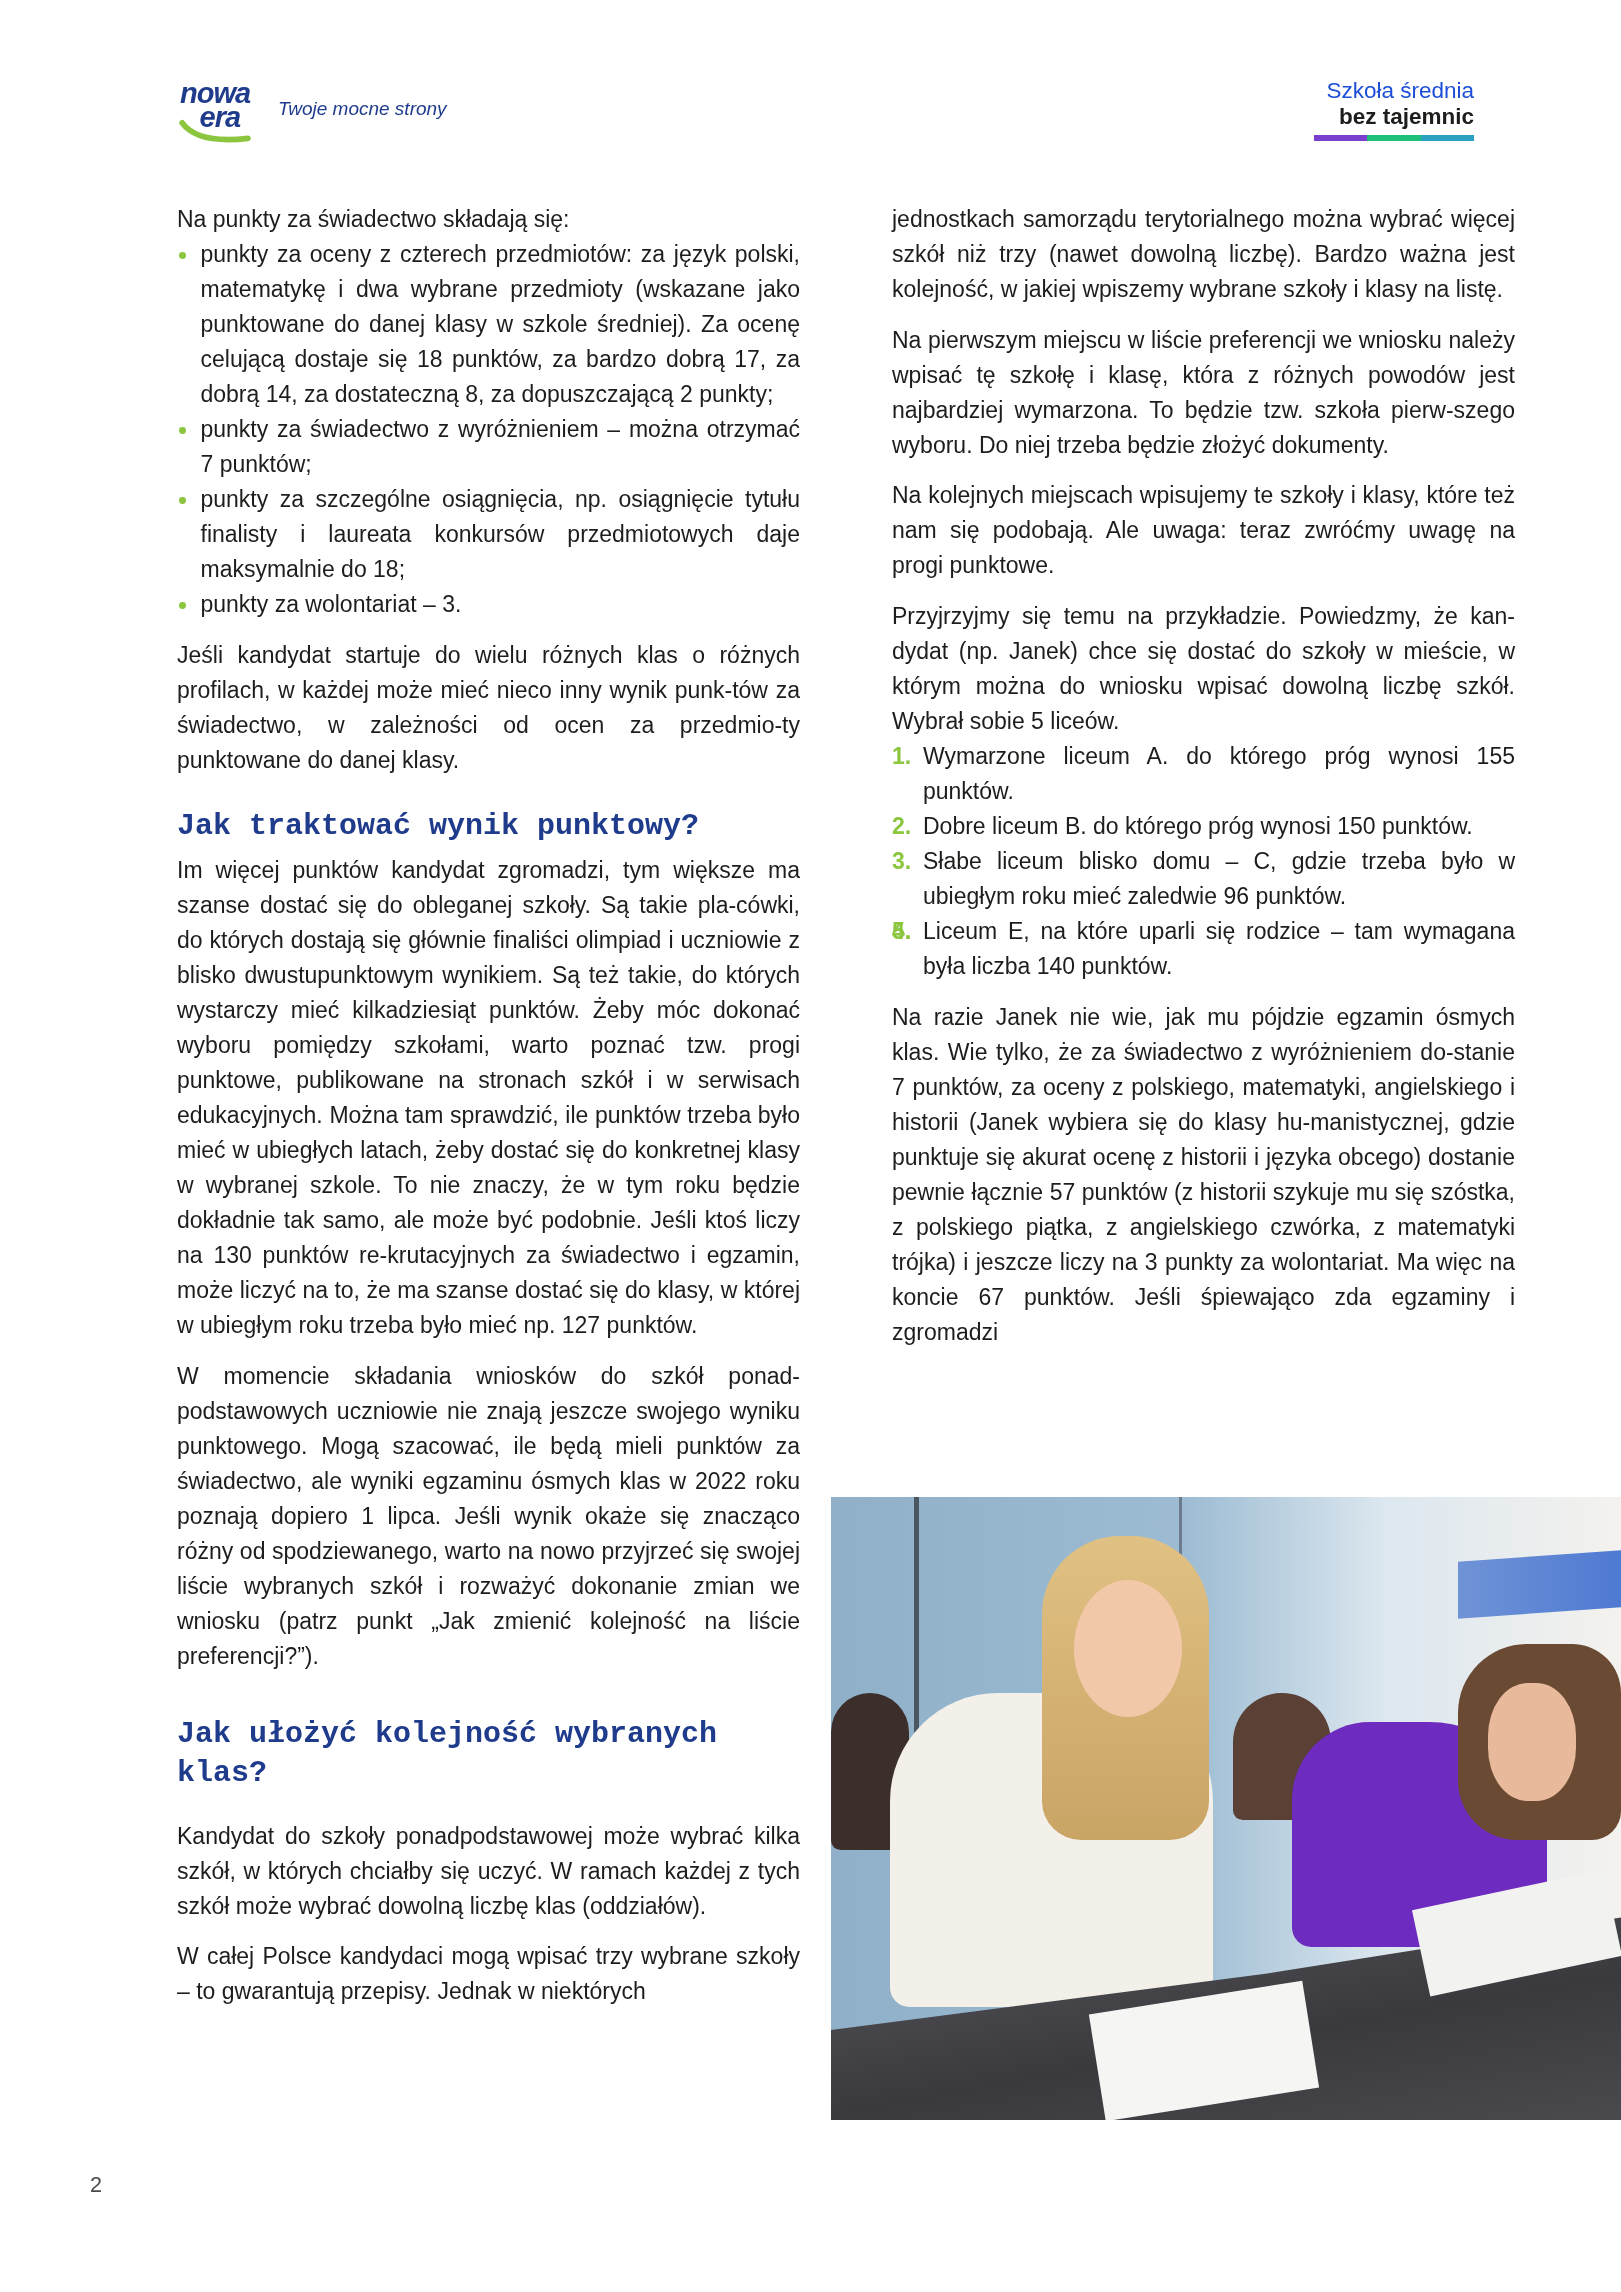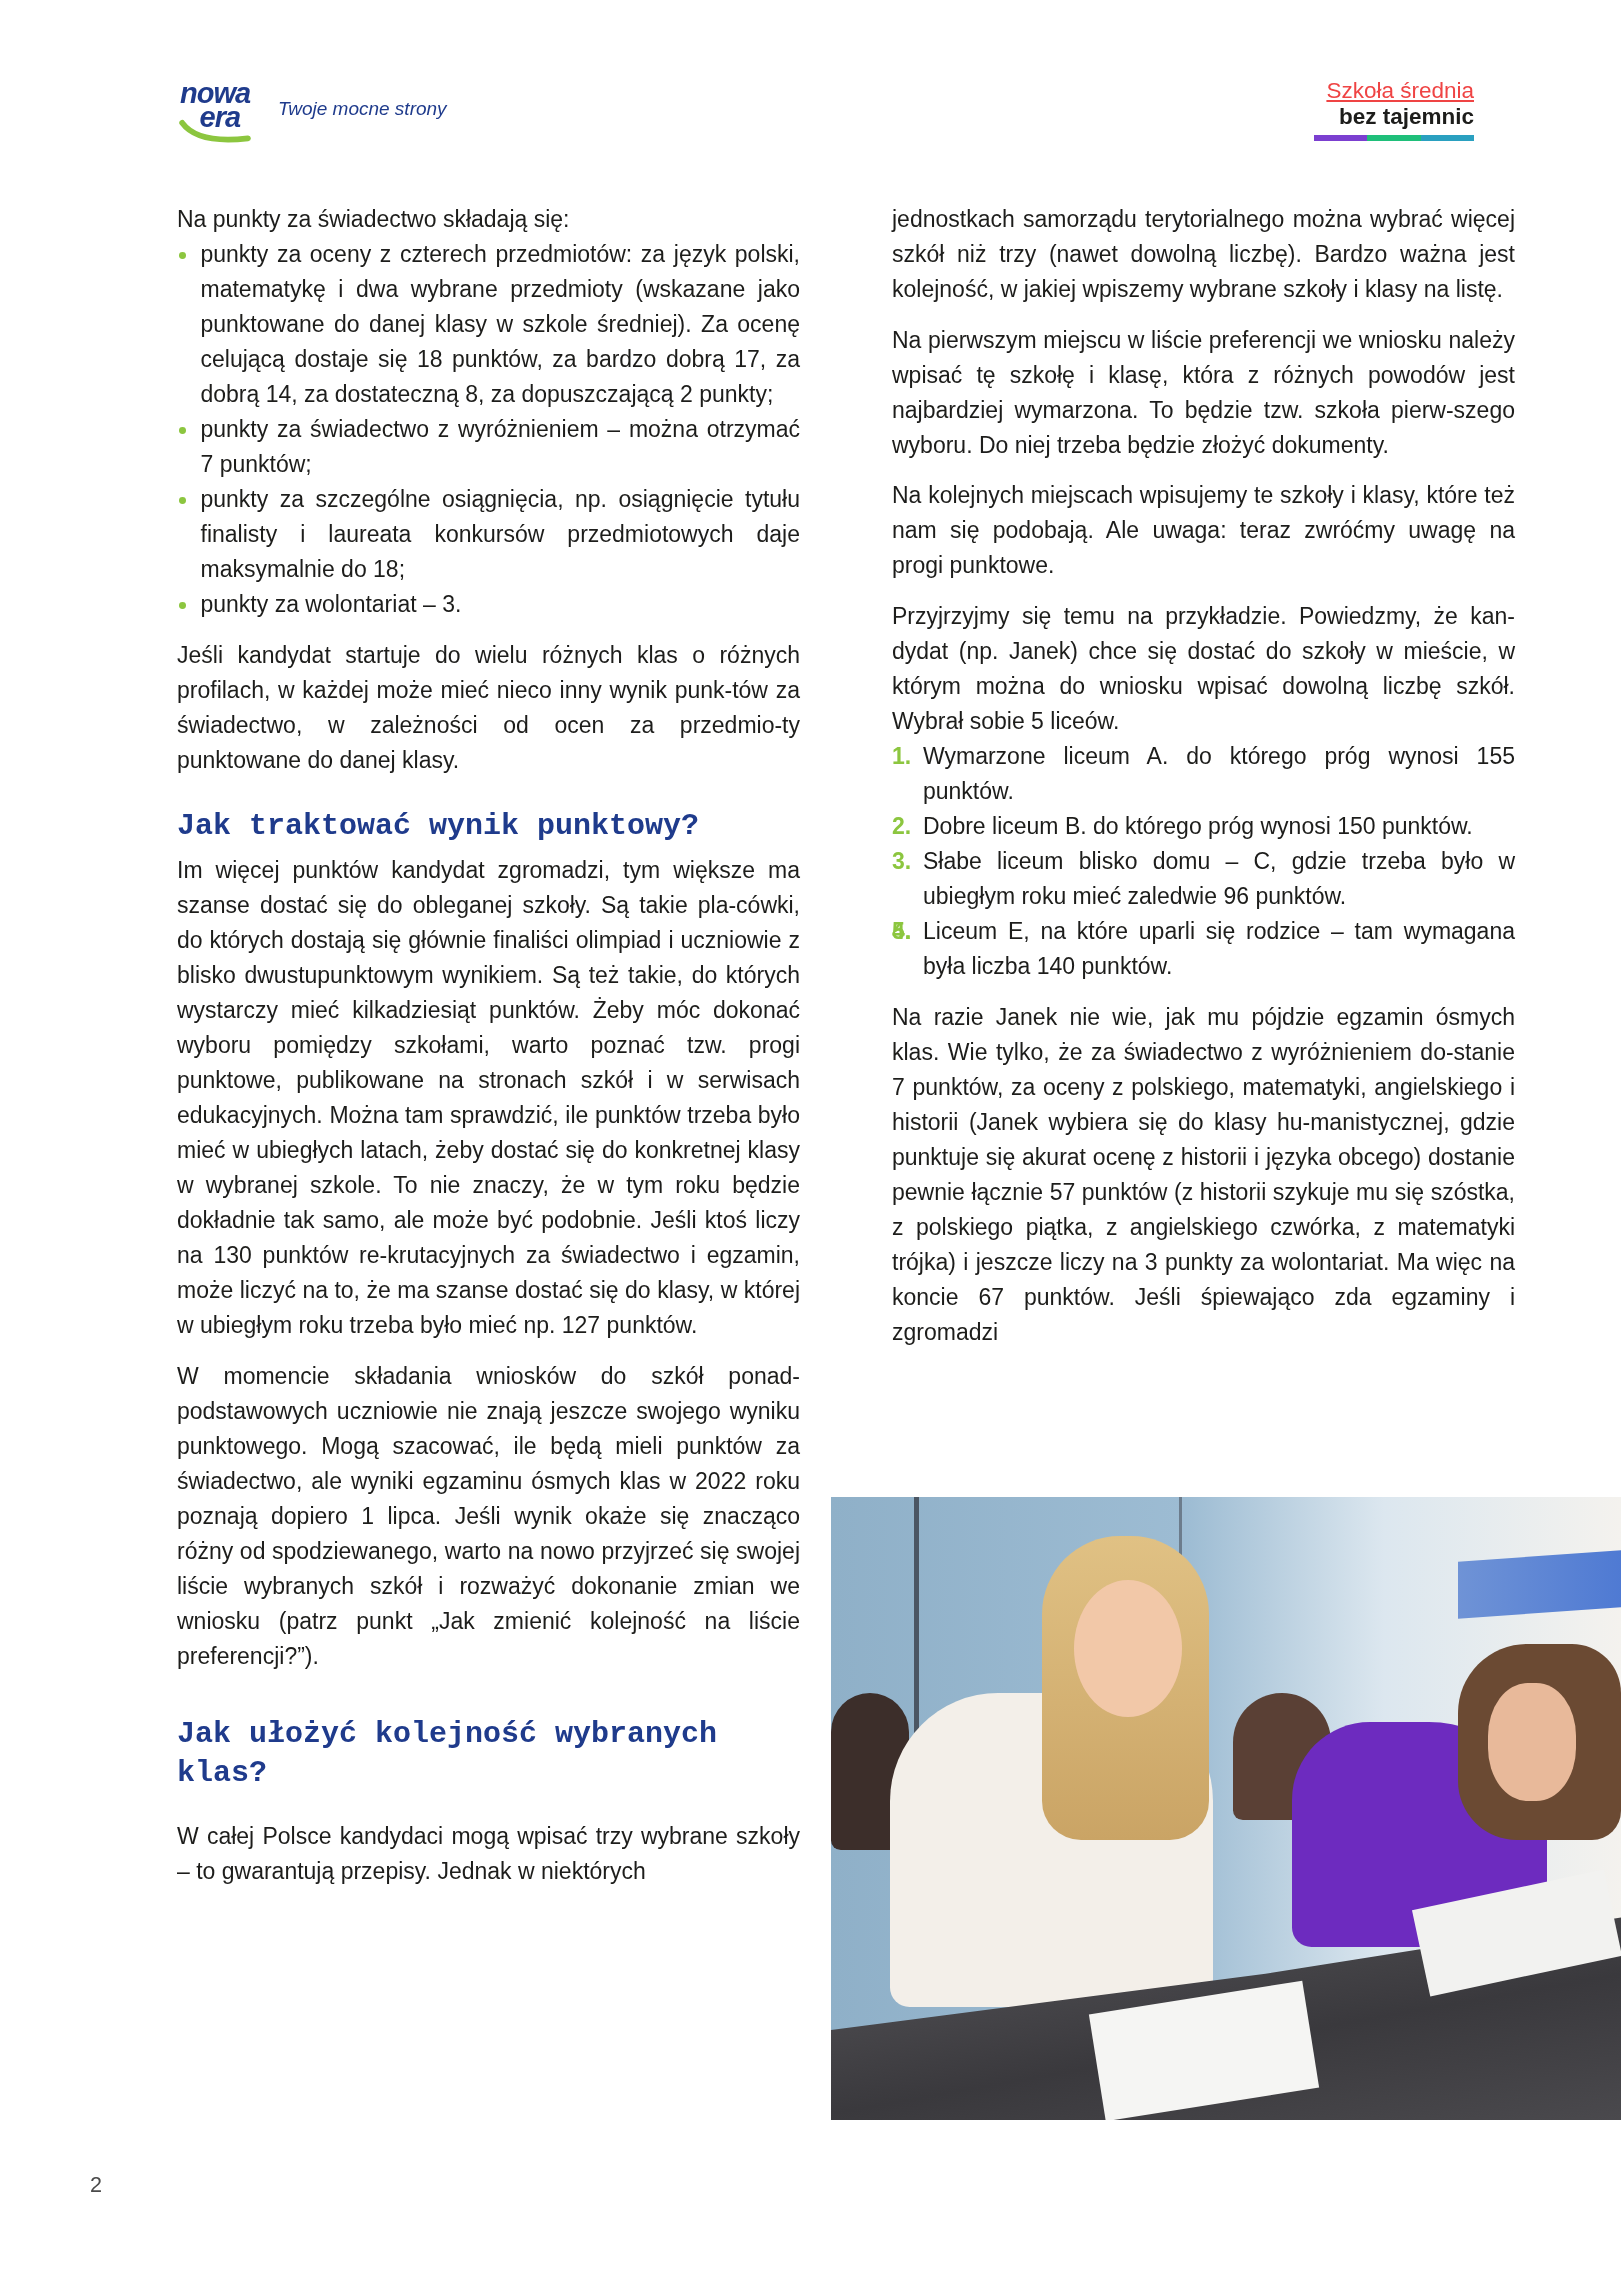--- a/index.html
+++ b/index.html
@@ -10,21 +10,21 @@
   .logo { position: absolute; left: 178px; top: 80px; width: 88px; height: 69px; }
   .logo .nowa, .logo .era { position: absolute; font-style: italic; font-weight: bold;
          color: #1f3b8c; font-size: 29px; line-height: 27.4px; letter-spacing: -1px; }
   .logo .nowa { left: 2px; top: 0; }
   .logo .era { left: 21.6px; top: 23.5px; }
   .logo svg { position: absolute; left: 0; top: 39px; }
   .tagline { position: absolute; left: 278px; top: 98px; font-style: italic; font-size: 19px;
          color: #1f3b8c; }
 
   .brand { position: absolute; right: 147px; top: 78px; text-align: right; }
-  .brand .l1 { font-size: 22.5px; color: #ef4444; line-height: 25.5px; text-decoration: underline; }
+  .brand .l1 { font-size: 22.5px; color: #1d4ed8; line-height: 25.5px; }
   .brand .l2 { font-size: 22.5px; font-weight: bold; color: #1d1d1b; line-height: 25.5px; }
   .brand .bar { display: flex; height: 5.9px; margin-top: 5.9px; width: 160px; margin-left: auto; }
   .brand .bar span { flex: 1; }
 
   
   .col { position: absolute; top: 202px; width: 623px; font-size: 23px; line-height: 35px; }
   .col.left { left: 177px; }
   .col.right { left: 892px; }
   p { margin: 0 0 15.7px 0; text-align: justify; hyphens: manual; }
   ul.bullets { list-style: none; margin: 0 0 15.7px 0; padding: 0; }
@@ -99,20 +99,21 @@
     <li><span class="dot"></span><span>punkty za szczególne osiągnięcia, np. osiągnięcie tytułu finalisty i laureata konkursów przedmiotowych daje maksymalnie do 18;</span></li>
     <li><span class="dot"></span><span>punkty za wolontariat – 3.</span></li>
   </ul>
   <p>Jeśli kandydat startuje do wielu różnych klas o różnych profilach, w każdej może mieć nieco inny wynik punk-tów za świadectwo, w zależności od ocen za przedmio-ty punktowane do danej klasy.</p>
 
   <h2>Jak traktować wynik punktowy?</h2>
   <p>Im więcej punktów kandydat zgromadzi, tym większe ma szanse dostać się do obleganej szkoły. Są takie pla-cówki, do których dostają się głównie finaliści olimpiad i uczniowie z blisko dwustupunktowym wynikiem. Są też takie, do których wystarczy mieć kilkadziesiąt punktów. Żeby móc dokonać wyboru pomiędzy szkołami, warto poznać tzw. progi punktowe, publikowane na stronach szkół i w serwisach edukacyjnych. Można tam sprawdzić, ile punktów trzeba było mieć w ubiegłych latach, żeby dostać się do konkretnej klasy w wybranej szkole. To nie znaczy, że w tym roku będzie dokładnie tak samo, ale może być podobnie. Jeśli ktoś liczy na 130 punktów re-krutacyjnych za świadectwo i egzamin, może liczyć na to, że ma szanse dostać się do klasy, w której w ubiegłym roku trzeba było mieć np. 127 punktów.</p>
   <p>W momencie składania wniosków do szkół ponad-podstawowych uczniowie nie znają jeszcze swojego wyniku punktowego. Mogą szacować, ile będą mieli punktów za świadectwo, ale wyniki egzaminu ósmych klas w 2022 roku poznają dopiero 1 lipca. Jeśli wynik okaże się znacząco różny od spodziewanego, warto na nowo przyjrzeć się swojej liście wybranych szkół i rozważyć dokonanie zmian we wniosku (patrz punkt „Jak zmienić kolejność na liście preferencji?”).</p>
 
   <h2 class="second">Jak ułożyć kolejność wybranych klas?</h2>
+  <p>Kandydat do szkoły ponadpodstawowej może wybrać kilka szkół, w których chciałby się uczyć. W ramach każdej z tych szkół może wybrać dowolną liczbę klas (oddziałów).</p>
   <p>W całej Polsce kandydaci mogą wpisać trzy wybrane szkoły – to gwarantują przepisy. Jednak w niektórych</p>
 </div>
 
 <div class="col right">
   <p>jednostkach samorządu terytorialnego można wybrać więcej szkół niż trzy (nawet dowolną liczbę). Bardzo ważna jest kolejność, w jakiej wpiszemy wybrane szkoły i klasy na listę.</p>
   <p>Na pierwszym miejscu w liście preferencji we wniosku należy wpisać tę szkołę i klasę, która z różnych powodów jest najbardziej wymarzona. To będzie tzw. szkoła pierw-szego wyboru. Do niej trzeba będzie złożyć dokumenty.</p>
   <p>Na kolejnych miejscach wpisujemy te szkoły i klasy, które też nam się podobają. Ale uwaga: teraz zwróćmy uwagę na progi punktowe.</p>
   <p style="margin-bottom:0">Przyjrzyjmy się temu na przykładzie. Powiedzmy, że kan-dydat (np. Janek) chce się dostać do szkoły w mieście, w którym można do wniosku wpisać dowolną liczbę szkół. Wybrał sobie 5 liceów.</p>
   <ol class="numbered">
     <li><span class="num">1.</span><span>Wymarzone liceum A. do którego próg wynosi 155 punktów.</span></li>

